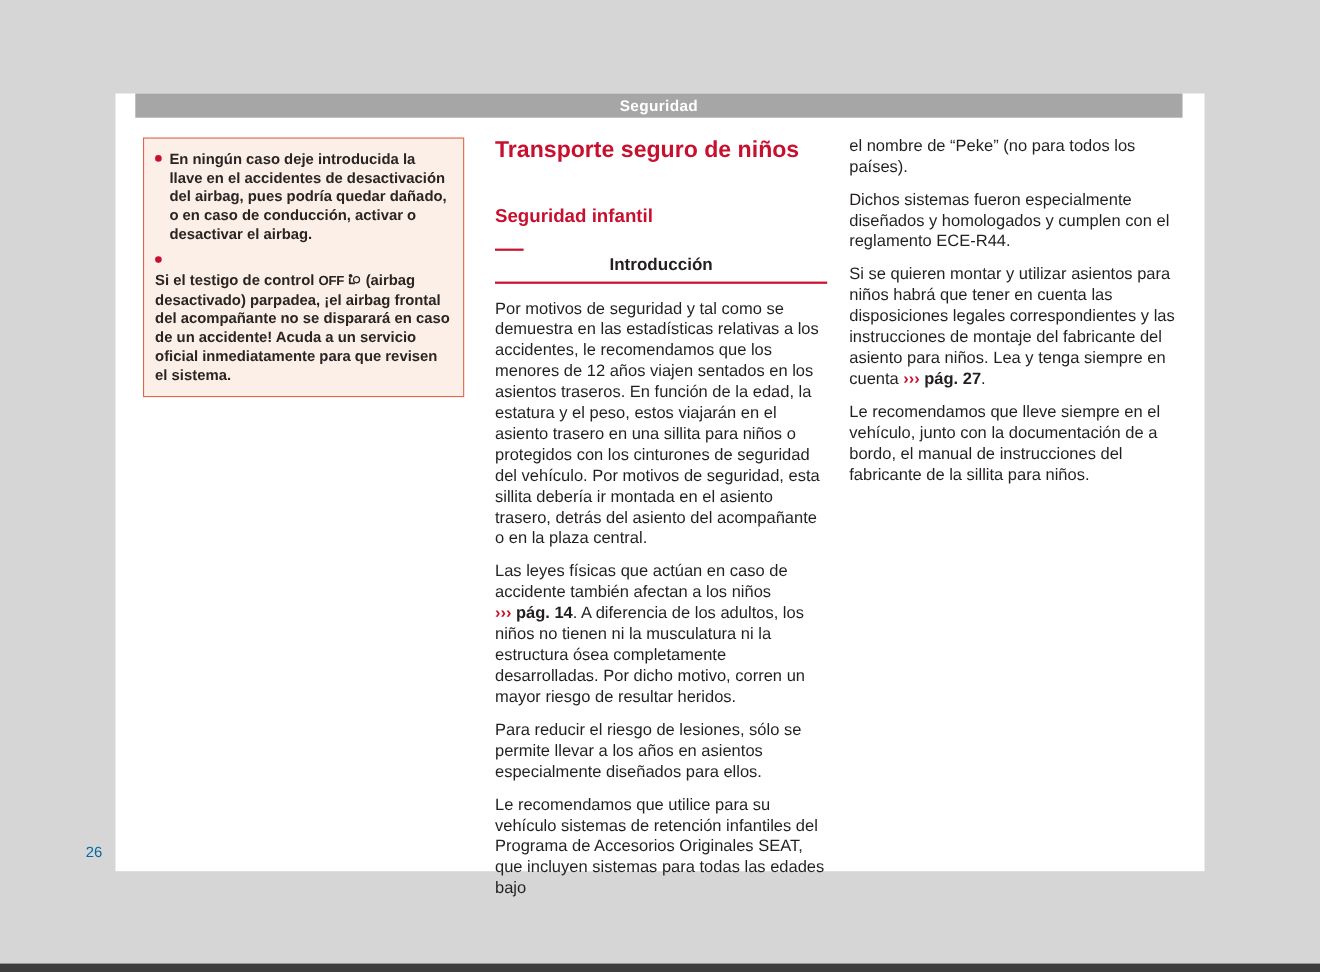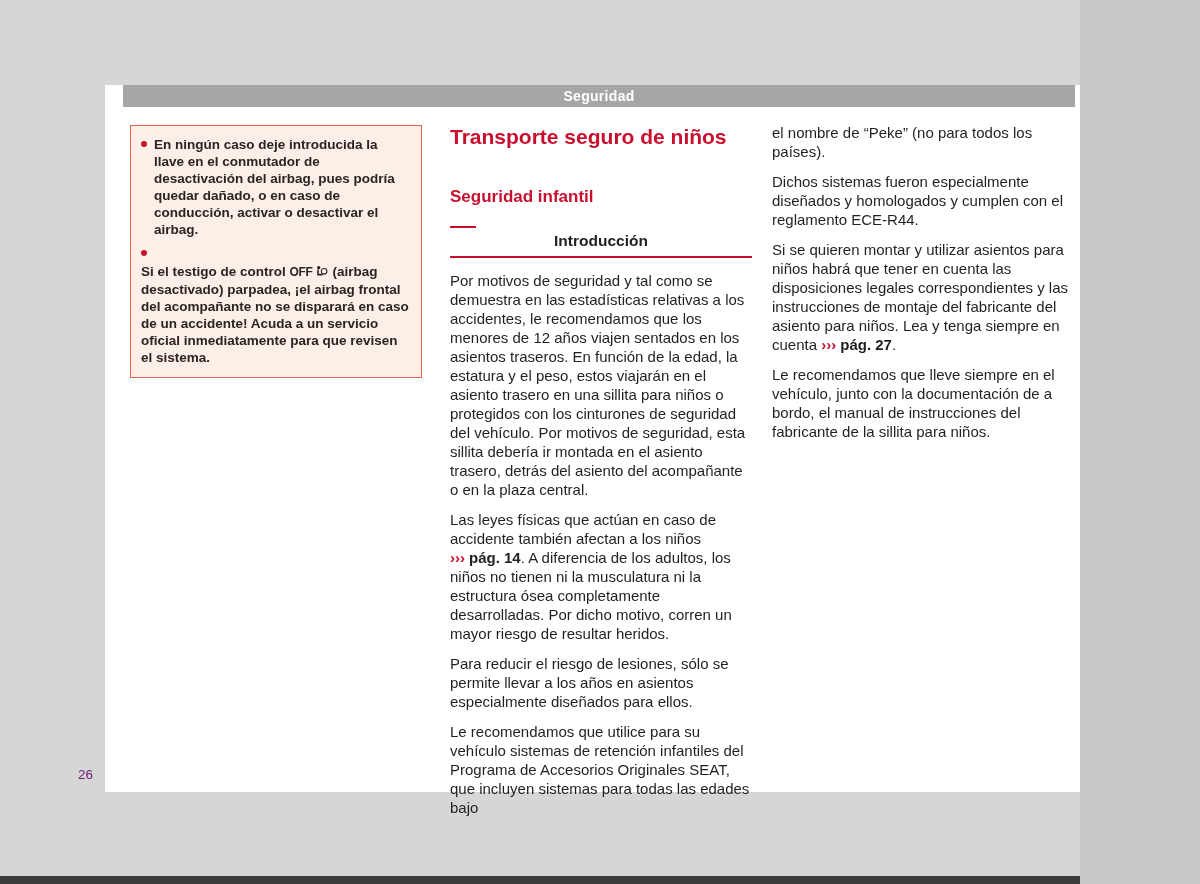--- a/index.html
+++ b/index.html
@@ -1,18 +1,18 @@
 <!DOCTYPE html>
 <html lang="es" style="--accent: #c8102e; --outer-bg: #d6d6d6; --page-bg: #ffffff; --bar-bg: #a6a6a6; --warning-bg: #fcefe7; --warning-border: #e0654c; --text: #231f20;"><head>
 <meta charset="utf-8">
 <style>
   * { margin:0; padding:0; box-sizing:border-box; }
   body { background:#c9c9c9; font-family:"Liberation Sans","DejaVu Sans",sans-serif; }
   .screen{
-    position:relative; width:1080px; height:884px; overflow:hidden;
+    position:relative; width:1200px; height:884px; overflow:hidden;
     background:var(--outer-bg,#d6d6d6); color:var(--text,#231f20);
   }
   .sheet{
     position:absolute; left:105px; top:85px; width:990px; height:707px;
     background:var(--page-bg,#ffffff);
   }
   .chapter-bar{
     position:absolute; left:123px; top:85px; width:952px; height:22px;
     background:var(--bar-bg,#a6a6a6); color:#ffffff;
     font-size:14px; font-weight:bold; letter-spacing:.3px;
@@ -58,41 +58,41 @@
   .col3{ position:absolute; left:772px; top:123px; width:300px; }
   
   .body p{
     font-size:15px; line-height:19px; margin-bottom:11px;
     color:var(--text,#231f20); hyphens:auto;
   }
   .body p:last-child{ margin-bottom:0; }
   .ref-arrows{ color:var(--accent,#c8102e); font-weight:bold; }
   .ref-page{ font-weight:bold; margin-left:4px; }
   .page-number{
-    position:absolute; left:78px; top:767px; font-size:13.5px; color:#701a75;
+    position:absolute; left:78px; top:767px; font-size:13.5px; color:#0369a1;
   }
   .bottom-strip{
     position:absolute; left:0; top:876px; width:1200px; height:8px; background:#3d3d3d;
   }
 </style>
 </head>
 <body>
 
 <div class="screen">
 
   <div class="sheet"></div>
 
   <div class="chapter-bar">
     <span>Seguridad</span>
   </div>
 
   <div class="warning-box">
     <div class="warn-item">
       <span class="warn-bullet"></span>
-      <p class="warn-text"><span>En ningún caso deje introducida la llave en el conmutador de desactivación del airbag, pues podría quedar dañado, o en caso de conducción, activar o desactivar el airbag.</span></p>
+      <p class="warn-text"><span>En ningún caso deje introducida la llave en el accidentes de desactivación del airbag, pues podría quedar dañado, o en caso de conducción, activar o desactivar el airbag.</span></p>
     </div>
     <div class="warn-item">
       <span class="warn-bullet"></span>
       <p class="warn-text"><span>Si el testigo de control </span><span class="off-label">OFF</span><span class="airbag-icon"><svg width="13" height="13" viewBox="0 0 14 14">
               <circle cx="4" cy="3" r="1.8" fill="#2a2422"></circle>
               <path d="M3.2 5.2 L3.2 10.4 L8.2 10.4" stroke="#2a2422" stroke-width="1.7" fill="none"></path>
               <circle cx="9.8" cy="6.8" r="3" stroke="#2a2422" stroke-width="1.2" fill="none"></circle>
             </svg></span><span> (airbag desactivado) parpadea, ¡el airbag frontal del acompañante no se disparará en caso de un accidente! Acuda a un servicio oficial inmediatamente para que revisen el sistema.</span></p>
     </div>
   </div>

